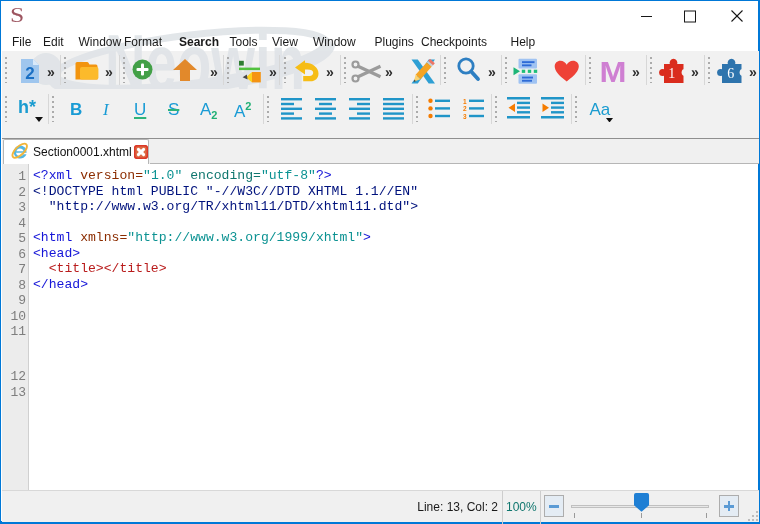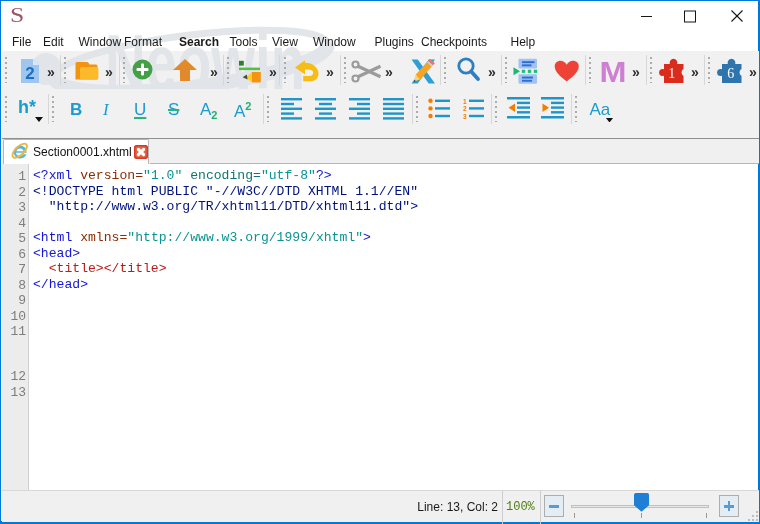--- a/index.html
+++ b/index.html
@@ -327,21 +327,21 @@
 <span style="color:#00127d">&lt;!DOCTYPE html PUBLIC "-//W3C//DTD XHTML 1.1//EN"
   "http://www.w3.org/TR/xhtml11/DTD/xhtml11.dtd"&gt;</span>
 
 <span style="color:#1515d8">&lt;html </span><span style="color:#8b2c00">xmlns=</span><span style="color:#0b9292">"http://www.w3.org/1999/xhtml"</span><span style="color:#1515d8">&gt;</span>
 <span style="color:#1515d8">&lt;head&gt;</span>
 <span style="color:#b91c1c">  &lt;title&gt;&lt;/title&gt;</span>
 <span style="color:#1515d8">&lt;/head&gt;</span></pre>
 
   <div class="abs" style="left:412px;top:499px;width:85px;text-align:right;font-size:12px;color:#1a1a1a;">Line: 13, Col: 2</div>
   <div class="abs" style="left:501px;top:490px;width:1px;height:33px;background:#cdcdcd;"></div>
-  <div class="abs" style="left:505px;top:499px;width:30px;text-align:left;font-size:12px;color:#4d7c0f;font-family:Liberation Mono, monospace;">100%</div>
+  <div class="abs" style="left:505px;top:499px;width:30px;text-align:right;font-size:12px;color:#0f766e;">100%</div>
   <div class="abs" style="left:539px;top:490px;width:1px;height:33px;background:#cdcdcd;"></div>
   <div class="abs" style="left:543px;top:494px;width:20px;height:22px;background:#e4ecf4;border:1px solid #adadad;box-sizing:border-box;">
     <div style="position:absolute;left:4px;top:9px;width:10px;height:2.5px;background:#5b9bd5;"></div>
   </div>
   <div class="abs" style="left:570px;top:504px;width:138px;height:3px;background:#e8e8e8;border:1px solid #c0c0c0;box-sizing:border-box;"></div>
   <div class="abs" style="left:573px;top:512px;width:1px;height:5px;background:#9a9a9a;"></div>
   <div class="abs" style="left:640px;top:512px;width:1px;height:5px;background:#9a9a9a;"></div>
   <div class="abs" style="left:705px;top:512px;width:1px;height:5px;background:#9a9a9a;"></div>
   <svg class="abs" style="left:633px;top:492px;" width="16" height="20" viewBox="0 0 16 20">
     <path d="M2 0 h12 a2 2 0 0 1 2 2 v11 l-8 7 -8-7 v-11 a2 2 0 0 1 2-2 z" fill="#1f7fd4" transform="scale(0.94)"></path>

